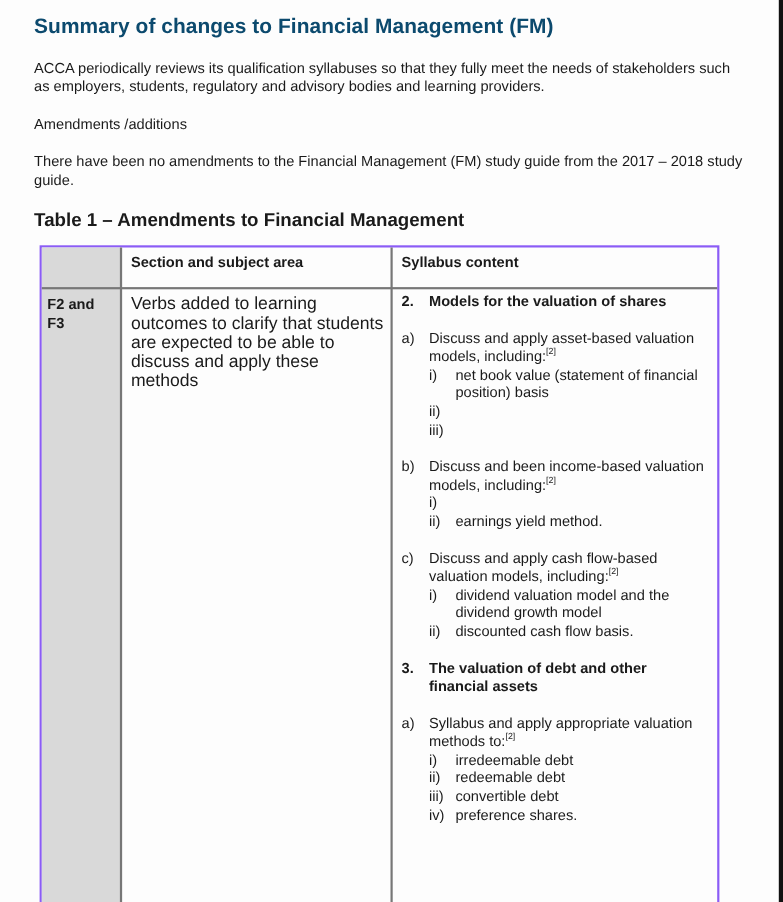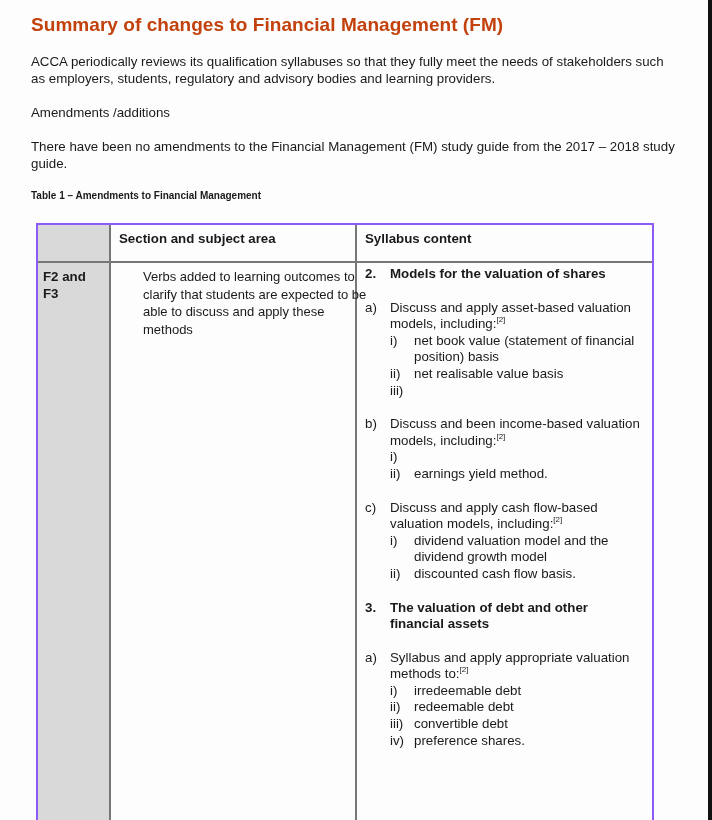--- a/index.html
+++ b/index.html
@@ -8,53 +8,53 @@
     background: #fdfdfd;
     font-family: "Liberation Sans", sans-serif;
     color: #1a1a1a;
     position: relative;
   }
   .right-edge {
     position: absolute; top: 0; right: 0; width: 4px; height: 820px; background: #111;
   }
   .title {
     position: absolute; left: 31px; top: 14px;
-    font-size: 19px; font-weight: bold; color: #c2410c;
+    font-size: 19px; font-weight: bold; color: #0c4a6e;
     letter-spacing: 0.05px;
   }
   .intro {
     position: absolute; left: 31px; top: 54px; width: 650px;
     font-size: 13.3px; line-height: 16.5px;
   }
   .h-amend {
     position: absolute; left: 31px; top: 105px;
     font-size: 13.3px; font-weight: normal;
   }
   .amend-text {
     position: absolute; left: 31px; top: 139px; width: 650px;
     font-size: 13.3px; line-height: 16.5px;
   }
   .table-caption {
     position: absolute; left: 31px; top: 190px;
-    font-size: 10px; font-weight: bold;
+    font-size: 17px; font-weight: bold;
   }
   .tbl {
     position: absolute; left: 36px; top: 223px;
     width: 618px; height: 733px;
     border: 2px solid #8b5cf6;
     box-sizing: border-box;
   }
   .col-a { position: absolute; left: 0; top: 0; width: 73px; height: 100%; background: #d9d9d9; border-right: 2px solid #777; box-sizing: border-box; }
   .col-b { position: absolute; left: 73px; top: 0; width: 246px; height: 100%; border-right: 2px solid #777; box-sizing: border-box; }
   .row-sep { position: absolute; left: 0; top: 36px; width: 100%; height: 2px; background: #777; }
   .th { position: absolute; top: 6px; font-size: 13.3px; font-weight: bold; }
   .th-b { left: 81px; }
   .th-c { left: 327px; }
   .cell-a { position: absolute; left: 5px; top: 43px; width: 62px; font-size: 13.3px; line-height: 17px; font-weight: bold; }
-  .cell-b { position: absolute; left: 81px; top: 43px; width: 230px; font-size: 13px; line-height: 17.5px; margin-left: 24px; }
+  .cell-b { position: absolute; left: 81px; top: 43px; width: 230px; font-size: 16px; line-height: 17.5px; }
   .cell-c { position: absolute; left: 327px; top: 41px; width: 280px; font-size: 13.3px; line-height: 16.6px; }
   .sec { display: flex; font-weight: bold; }
   .sec .num { width: 25px; flex: none; }
   .item { display: flex; margin-top: 17px; }
   .item .lbl { width: 25px; flex: none; }
   .sec + .item { margin-top: 17px; }
   .sub { display: flex; }
   .sub .slbl { width: 24px; flex: none; }
   .sec.gap { margin-top: 17px; }
   sup { font-size: 8px; line-height: 0; vertical-align: 6px; }
@@ -85,21 +85,20 @@
         <span class="num">2.</span>
         <span>Models for the valuation of shares</span>
       </div>
       <div class="item">
         <span class="lbl">a)</span>
         <div><span>Discuss and apply asset-based valuation models, including:</span><sup>[2]</sup><div class="sub">
             <span class="slbl">i)</span>
             <span>net book value (statement of financial position) basis</span>
           </div><div class="sub">
             <span class="slbl">ii)</span>
-            <span>net realisable value basis</span>
           </div><div class="sub">
             <span class="slbl">iii)</span>
           </div></div>
       </div>
       <div class="item">
         <span class="lbl">b)</span>
         <div><span>Discuss and been income-based valuation models, including:</span><sup>[2]</sup><div class="sub">
             <span class="slbl">i)</span>
           </div><div class="sub">
             <span class="slbl">ii)</span>

